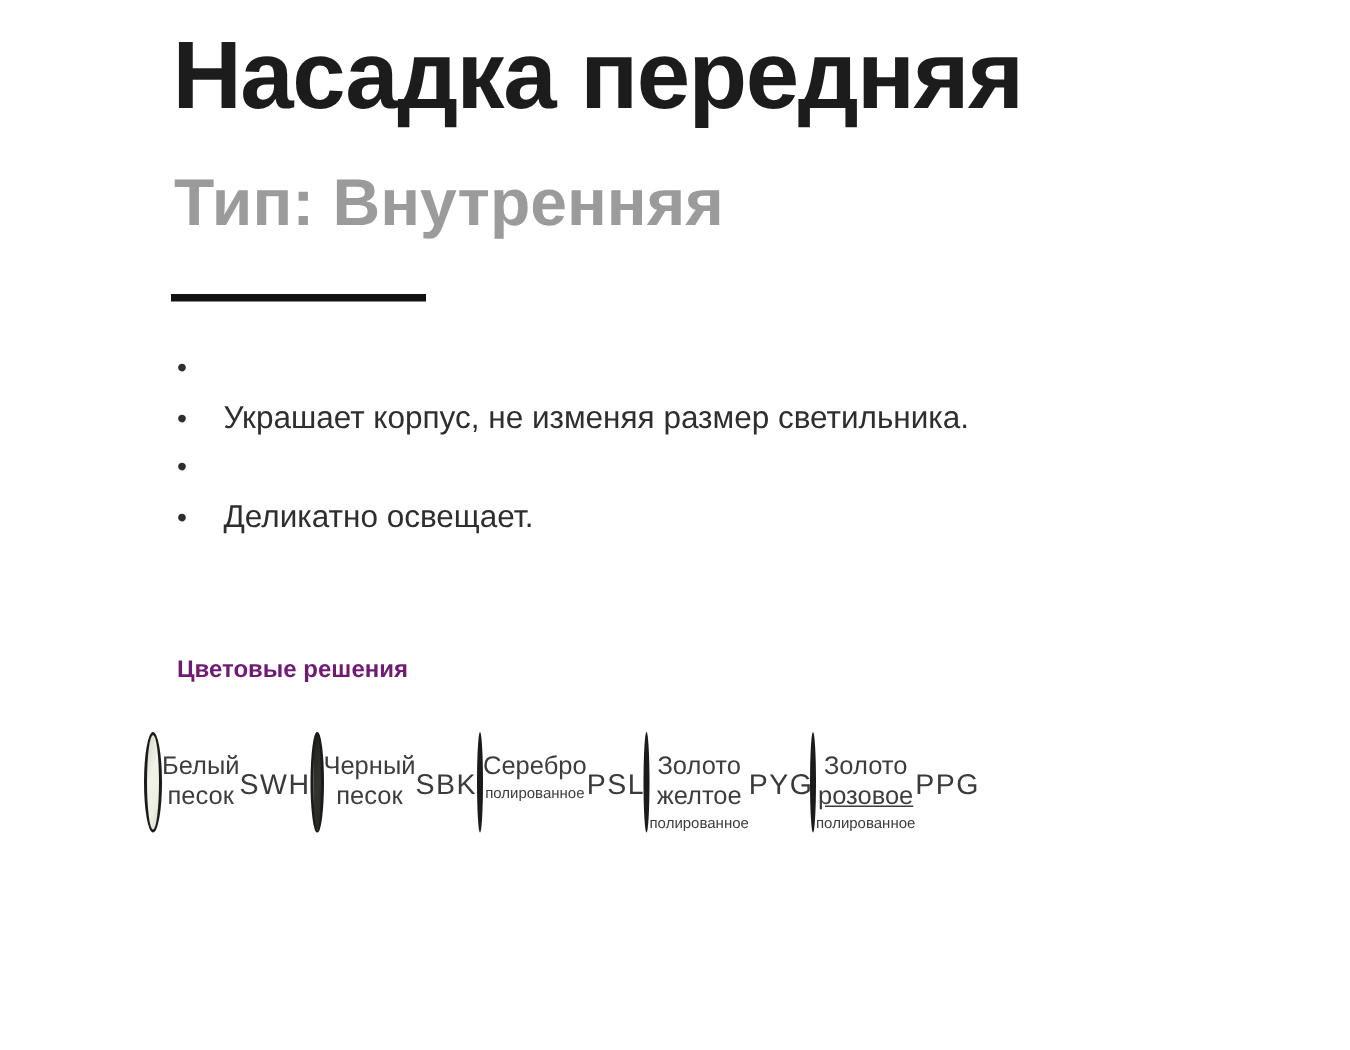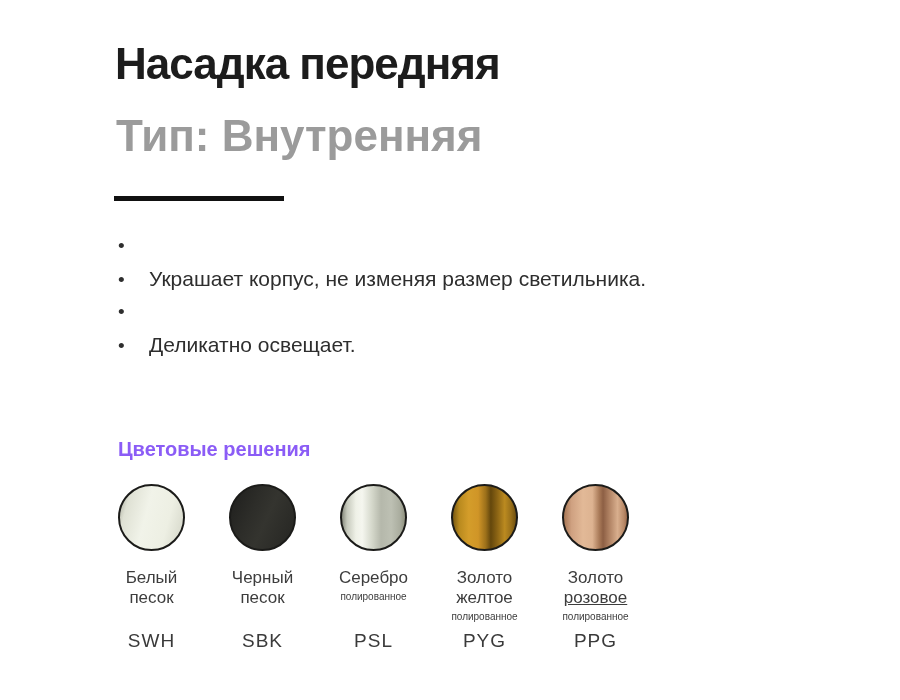--- a/index.html
+++ b/index.html
@@ -11,22 +11,22 @@
     position: relative;
     width: 900px;
     height: 700px;
     background: #ffffff;
     font-family: "Liberation Sans", sans-serif;
     overflow: hidden;
   }
   .title {
     position: absolute;
     left: 115px;
-    top: 42px;
-    font-size: 44px;
+    top: 18px;
+    font-size: 64px;
     line-height: 1;
     font-weight: bold;
     letter-spacing: -1px;
     color: #1c1c1c;
     white-space: nowrap;
   }
   .subtitle {
     position: absolute;
     left: 116px;
     top: 114px;
@@ -63,35 +63,35 @@
   .features .dot {
     width: 31px;
     flex: 0 0 31px;
     font-size: 19px;
     color: #2e2e2e;
   }
   .colors-title {
     position: absolute;
     left: 118px;
     top: 438px;
-    font-size: 20px;
+    font-size: 16px;
     line-height: 1.1;
     font-weight: bold;
-    color: #8b5cf6;
+    color: #701a75;
   }
   .swatch-row {
     position: absolute;
     left: 96px;
     top: 484px;
     display: flex;
   }
   .swatch-col {
     width: 111px;
     display: flex;
-    flex-direction: column;
+    flex-direction: row;
     align-items: center;
   }
   .swatch-circle {
     width: 67px;
     height: 67px;
     box-sizing: border-box;
     border: 2px solid #1b1b19;
     border-radius: 50%;
   }
   .swatch-name {

